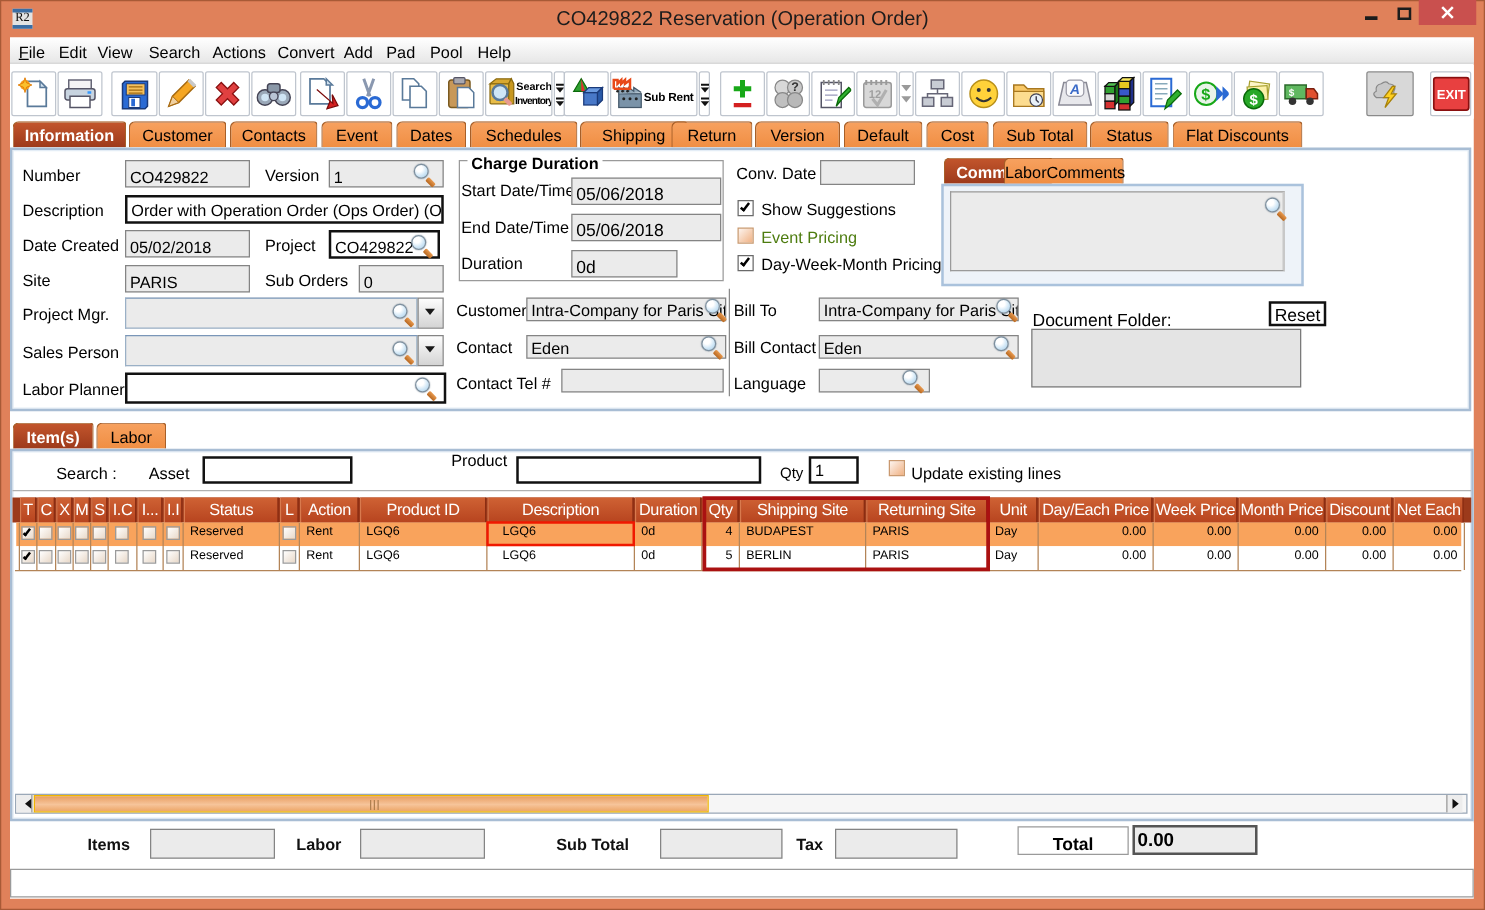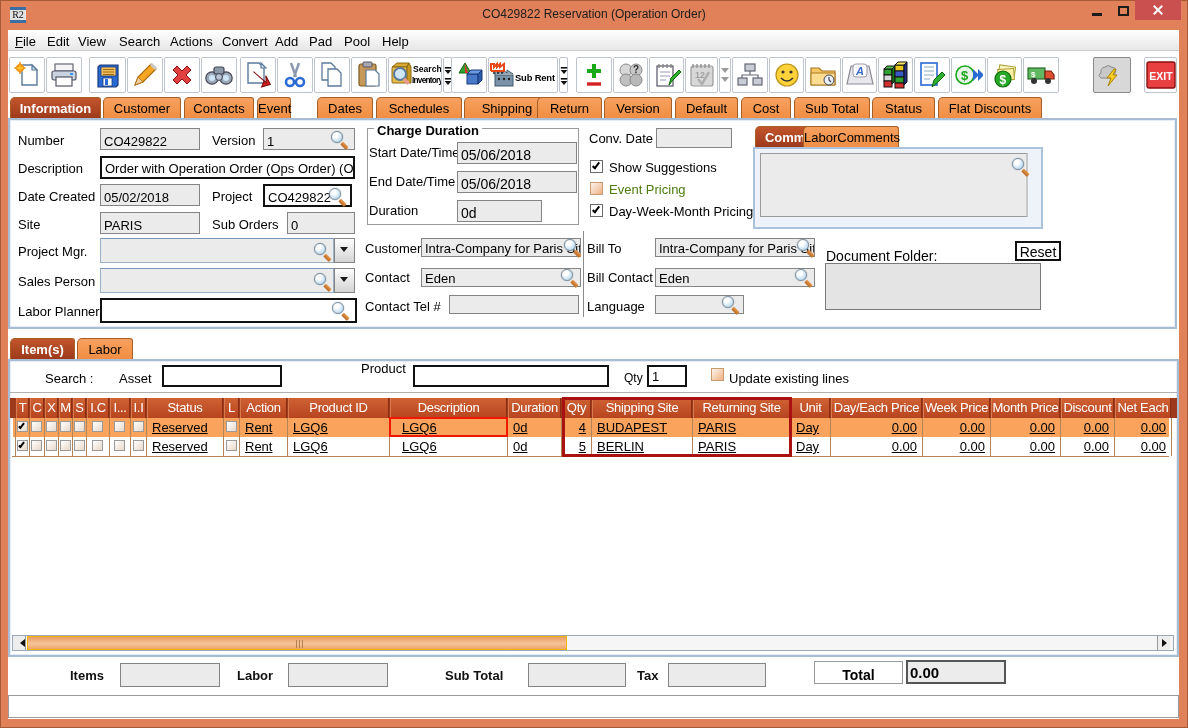--- a/index.html
+++ b/index.html
@@ -1,18 +1,18 @@
 <!DOCTYPE html>
 <html><head><meta charset="utf-8"><style>
 * { margin:0; padding:0; box-sizing:border-box; }
 html,body { width:1188px; height:728px; overflow:hidden; }
 body { font-family:"Liberation Sans", sans-serif; font-size:13px; }
 .abs { position:absolute; }
 #win { position:absolute; left:0; top:0; width:1188px; height:728px; background:#E0815A; box-shadow:inset 0 0 0 1px #a85a36; }
-#titletext { left:0; top:7px; width:1188px; text-align:center; font-size:12px; color:#1c1c1c; }
+#titletext { left:0; top:7px; width:1188px; text-align:center; font-size:16px; color:#1c1c1c; }
 #close { left:1135px; top:0; width:46px; height:20px; background:#C9504E; }
 #close:before, #close:after { content:""; position:absolute; left:17px; top:4px; width:2px; height:12px; background:#fff; }
 #close:before { transform:translateX(5px) rotate(45deg); }
 #close:after { transform:translateX(5px) rotate(-45deg); }
 #minb { left:1092px; top:13px; width:10px; height:3px; background:#1c1c1c; }
 #maxb { left:1118px; top:6px; width:11px; height:10px; border:2px solid #1c1c1c; }
 #appico { left:10px; top:7px; width:16px; height:16px; background:#e3e3e3; border-top:3px solid #3a6ea5; border-bottom:3px solid #3a6ea5; font-size:10px; text-align:center; line-height:10px; color:#111; font-family:"Liberation Serif",serif; }
 #content { left:8px; top:30px; width:1171px; height:689px; background:#fff; }
 #menubar { left:0; top:0; width:1171px; height:21px; background:linear-gradient(#ffffff,#e7e7e7); border-bottom:1px solid #cdcdcd; }
 .mi { position:absolute; top:4px; font-size:13px; color:#000; }
@@ -30,21 +30,21 @@
 .mag .lens { position:absolute; left:0; top:0; width:12px; height:12px; border-radius:50%; border:1.6px solid #7d8f9e; background:radial-gradient(circle at 35% 30%, #ffffff 25%, #cfe6f6 60%, #a8cce6); box-shadow:0 0 1px #5a6a7a; }
 .mag .hdl { position:absolute; left:10.6px; top:10.6px; width:7.5px; height:3.8px; background:linear-gradient(#e89a50,#b86820); transform:rotate(45deg); transform-origin:1px 1px; border-radius:1px; }
 .drop { position:absolute; width:21px; height:20px; background:linear-gradient(#fdfdfd,#d4d4d4); border:1px solid #848484; }
 .drop:after { content:""; position:absolute; left:5px; top:8px; border:4.5px solid transparent; border-top:5.5px solid #1a1a1a; }
 .cb { position:absolute; width:13px; height:13px; background:#fff; border:1px solid #6a6a6a; }
 .cbo { background:linear-gradient(135deg,#fdf4ee,#f0b183); border:1px solid #c9996f; }
 .tick { position:absolute; width:4px; height:8px; border-right:2px solid #000; border-bottom:2px solid #000; transform:rotate(38deg); left:3px; top:0px; }
 .gb { position:absolute; border:1px solid #9a9a9a; }
 .gbt { position:absolute; background:#fff; font-weight:bold; font-size:13px; padding:0 3px; }
 .hc { position:absolute; top:0; height:100%; white-space:nowrap; letter-spacing:-0.3px; background:linear-gradient(#cf6234,#b7441f); border-right:1px solid #8a2d12; border-left:1px solid #d97a4e; color:#fff; text-align:center; font-size:13px; padding-top:2px; overflow:hidden; }
-.cell { position:absolute; top:0; height:100%; font-size:13px; padding:2px 3px 0 3px; overflow:hidden; white-space:nowrap;text-decoration:underline; }
+.cell { position:absolute; top:0; height:100%; font-size:10px; padding:2px 3px 0 3px; overflow:hidden; white-space:nowrap; }
 .num { text-align:right; padding-right:4px; }
 .rowcb { position:absolute; top:3px; width:11px; height:11px; background:linear-gradient(135deg,#ffffff,#e8d8c8); border:1px solid #9a9a9a; }
 .redbox { position:absolute; border:2px solid #cc0000; }
 </style></head><body>
 <div id="win">
   <div class="abs" id="titletext">CO429822 Reservation (Operation Order)</div>
   <div class="abs" id="minb"></div>
   <div class="abs" id="maxb"></div>
   <div class="abs" id="close"></div>
   <div class="abs" id="appico">R2</div>
@@ -315,21 +315,21 @@
           <svg width="30" height="28" viewBox="0 0 30 28">
             <rect x="1" y="1" width="28" height="26" rx="2" fill="#e84040" stroke="#8a1010" stroke-width="1.4"></rect>
             <text x="15" y="18.5" text-anchor="middle" font-size="10.5" font-weight="bold" fill="#fff">EXIT</text>
           </svg>
         </div>
 </div>
 <div class="abs" id="tabrow">
 <span class="tab tabsel" style="left:2px;width:91px;">Information</span>
 <span class="tab" style="left:95px;width:78px;">Customer</span>
 <span class="tab" style="left:176px;width:70px;">Contacts</span>
-<span class="tab" style="left:249px;width:34px;">Event</span>
+<span class="tab" style="left:249px;width:57px;">Event</span>
 <span class="tab" style="left:309px;width:56px;">Dates</span>
 <span class="tab" style="left:368px;width:86px;">Schedules</span>
 <span class="tab" style="left:456px;width:86px;">Shipping</span>
 <span class="tab" style="left:529px;width:65px;">Return</span>
 <span class="tab" style="left:596px;width:68px;">Version</span>
 <span class="tab" style="left:667px;width:63px;">Default</span>
 <span class="tab" style="left:733px;width:50px;">Cost</span>
 <span class="tab" style="left:786px;width:76px;">Sub Total</span>
 <span class="tab" style="left:864px;width:63px;">Status</span>
 <span class="tab" style="left:930px;width:104px;">Flat Discounts</span>

